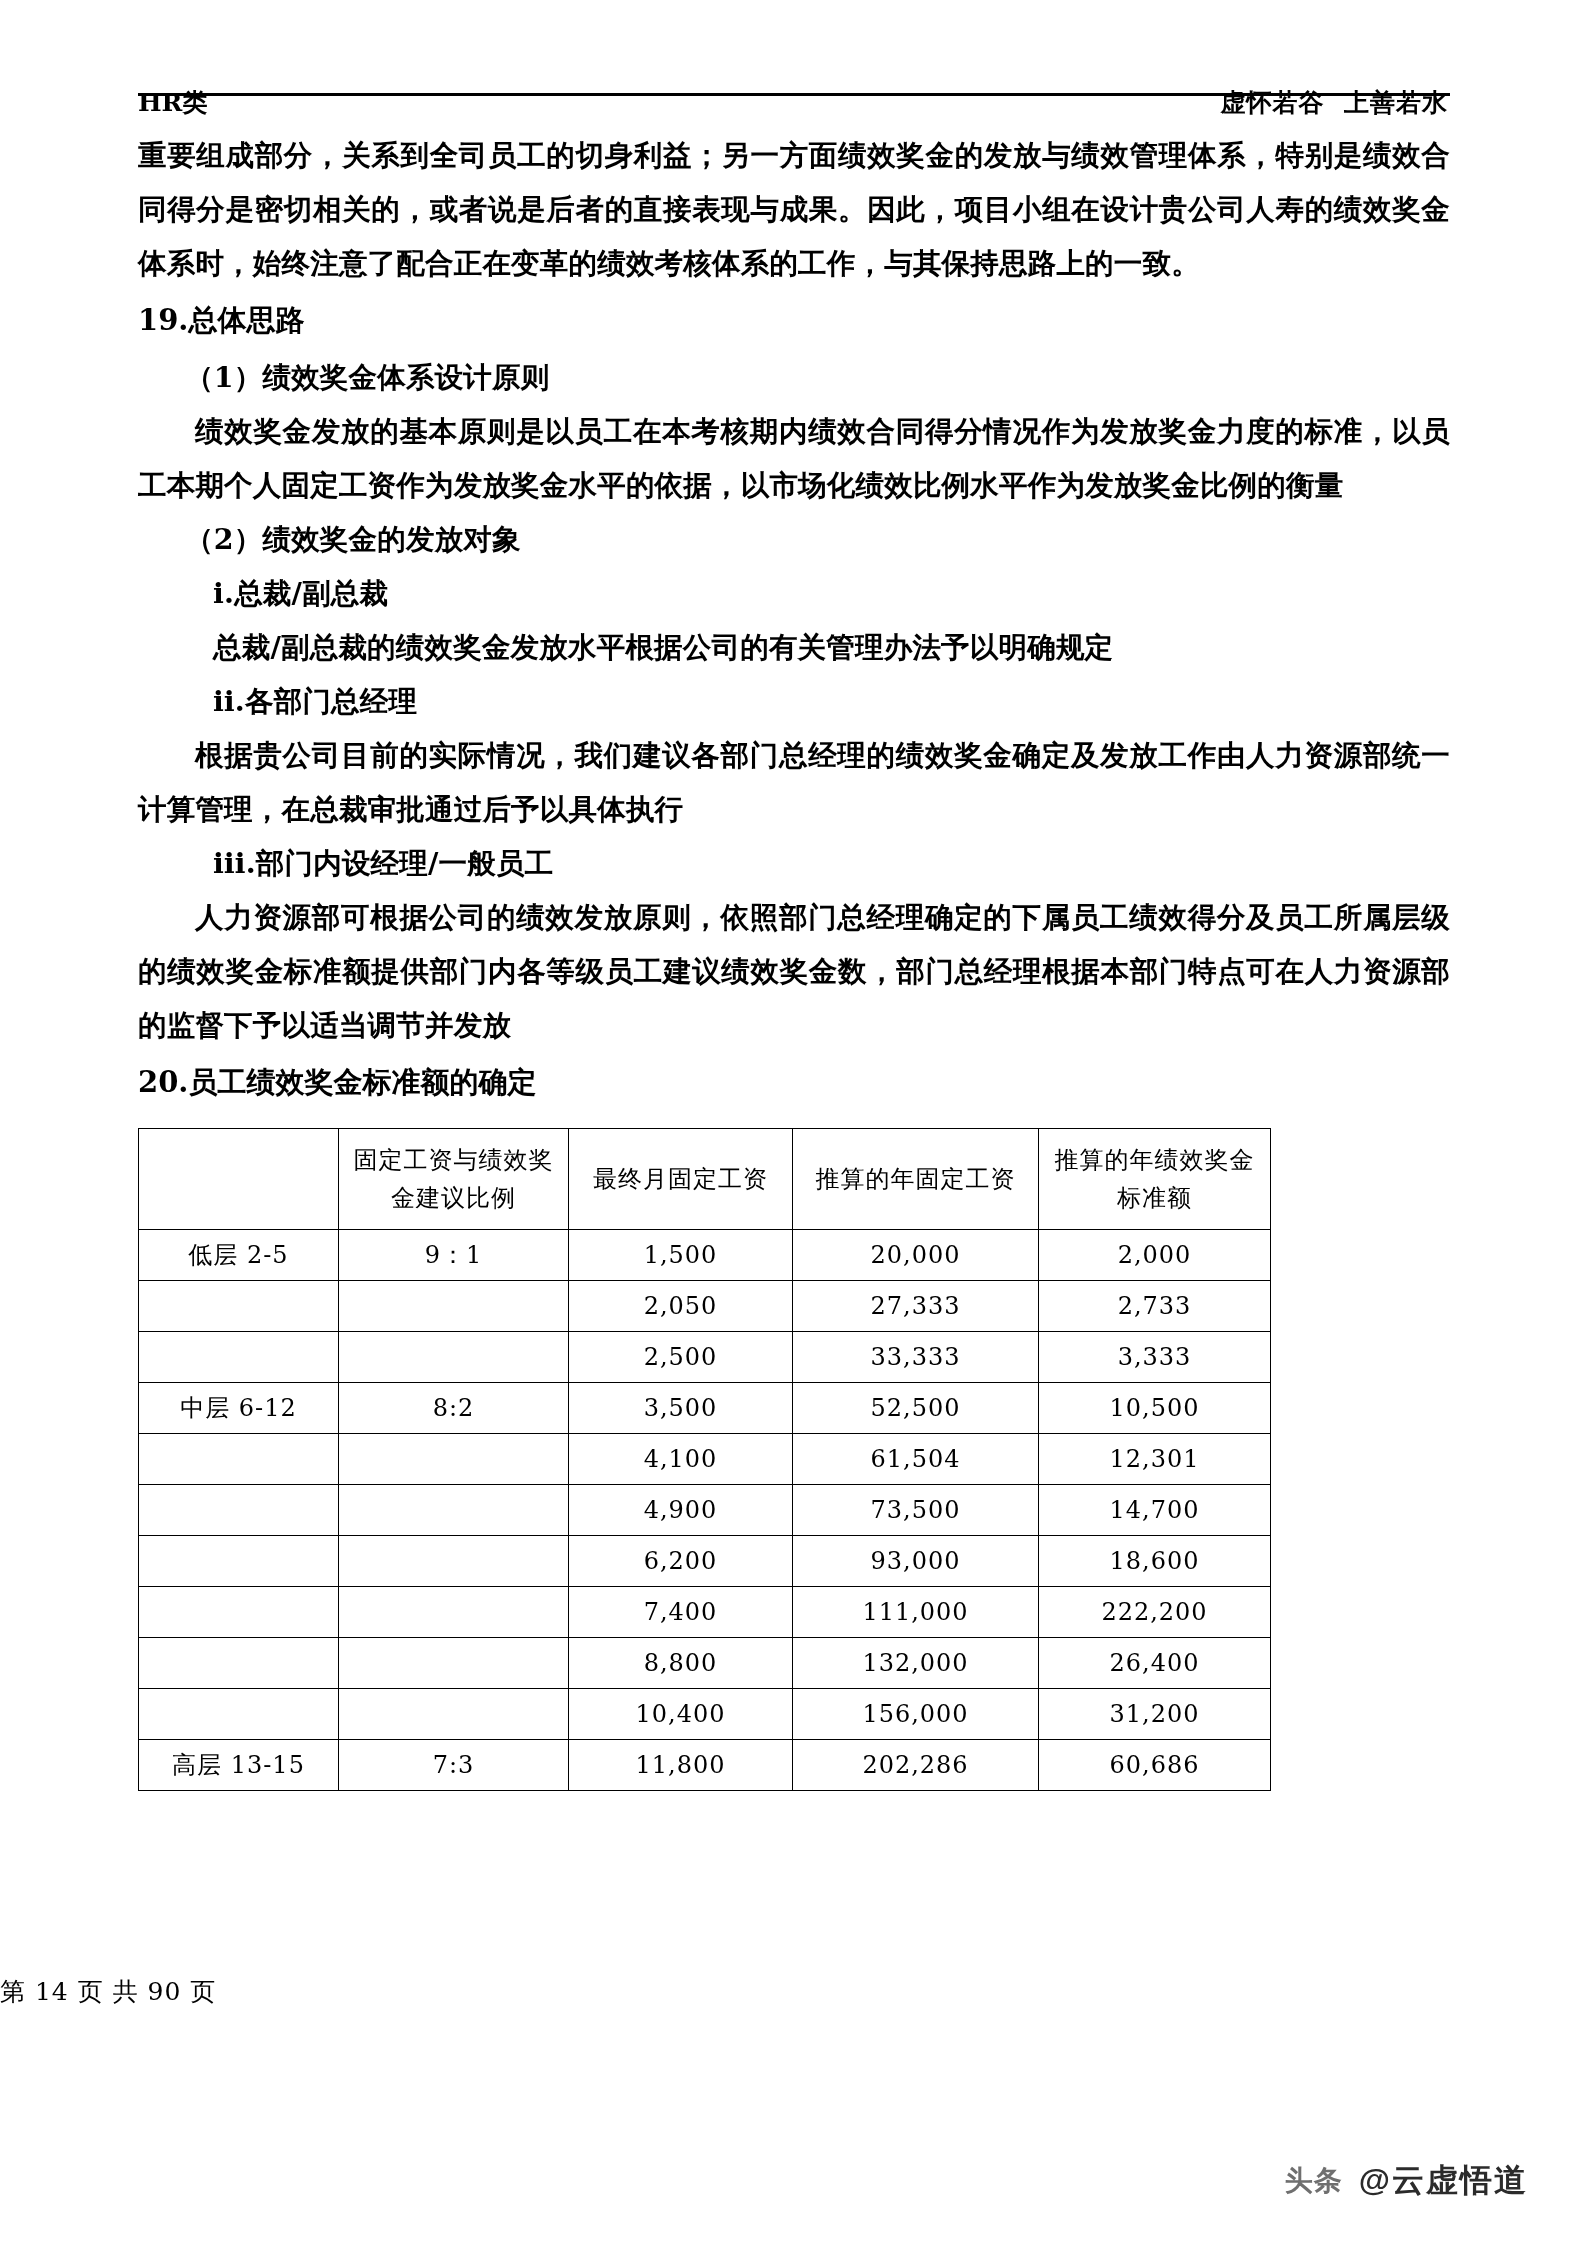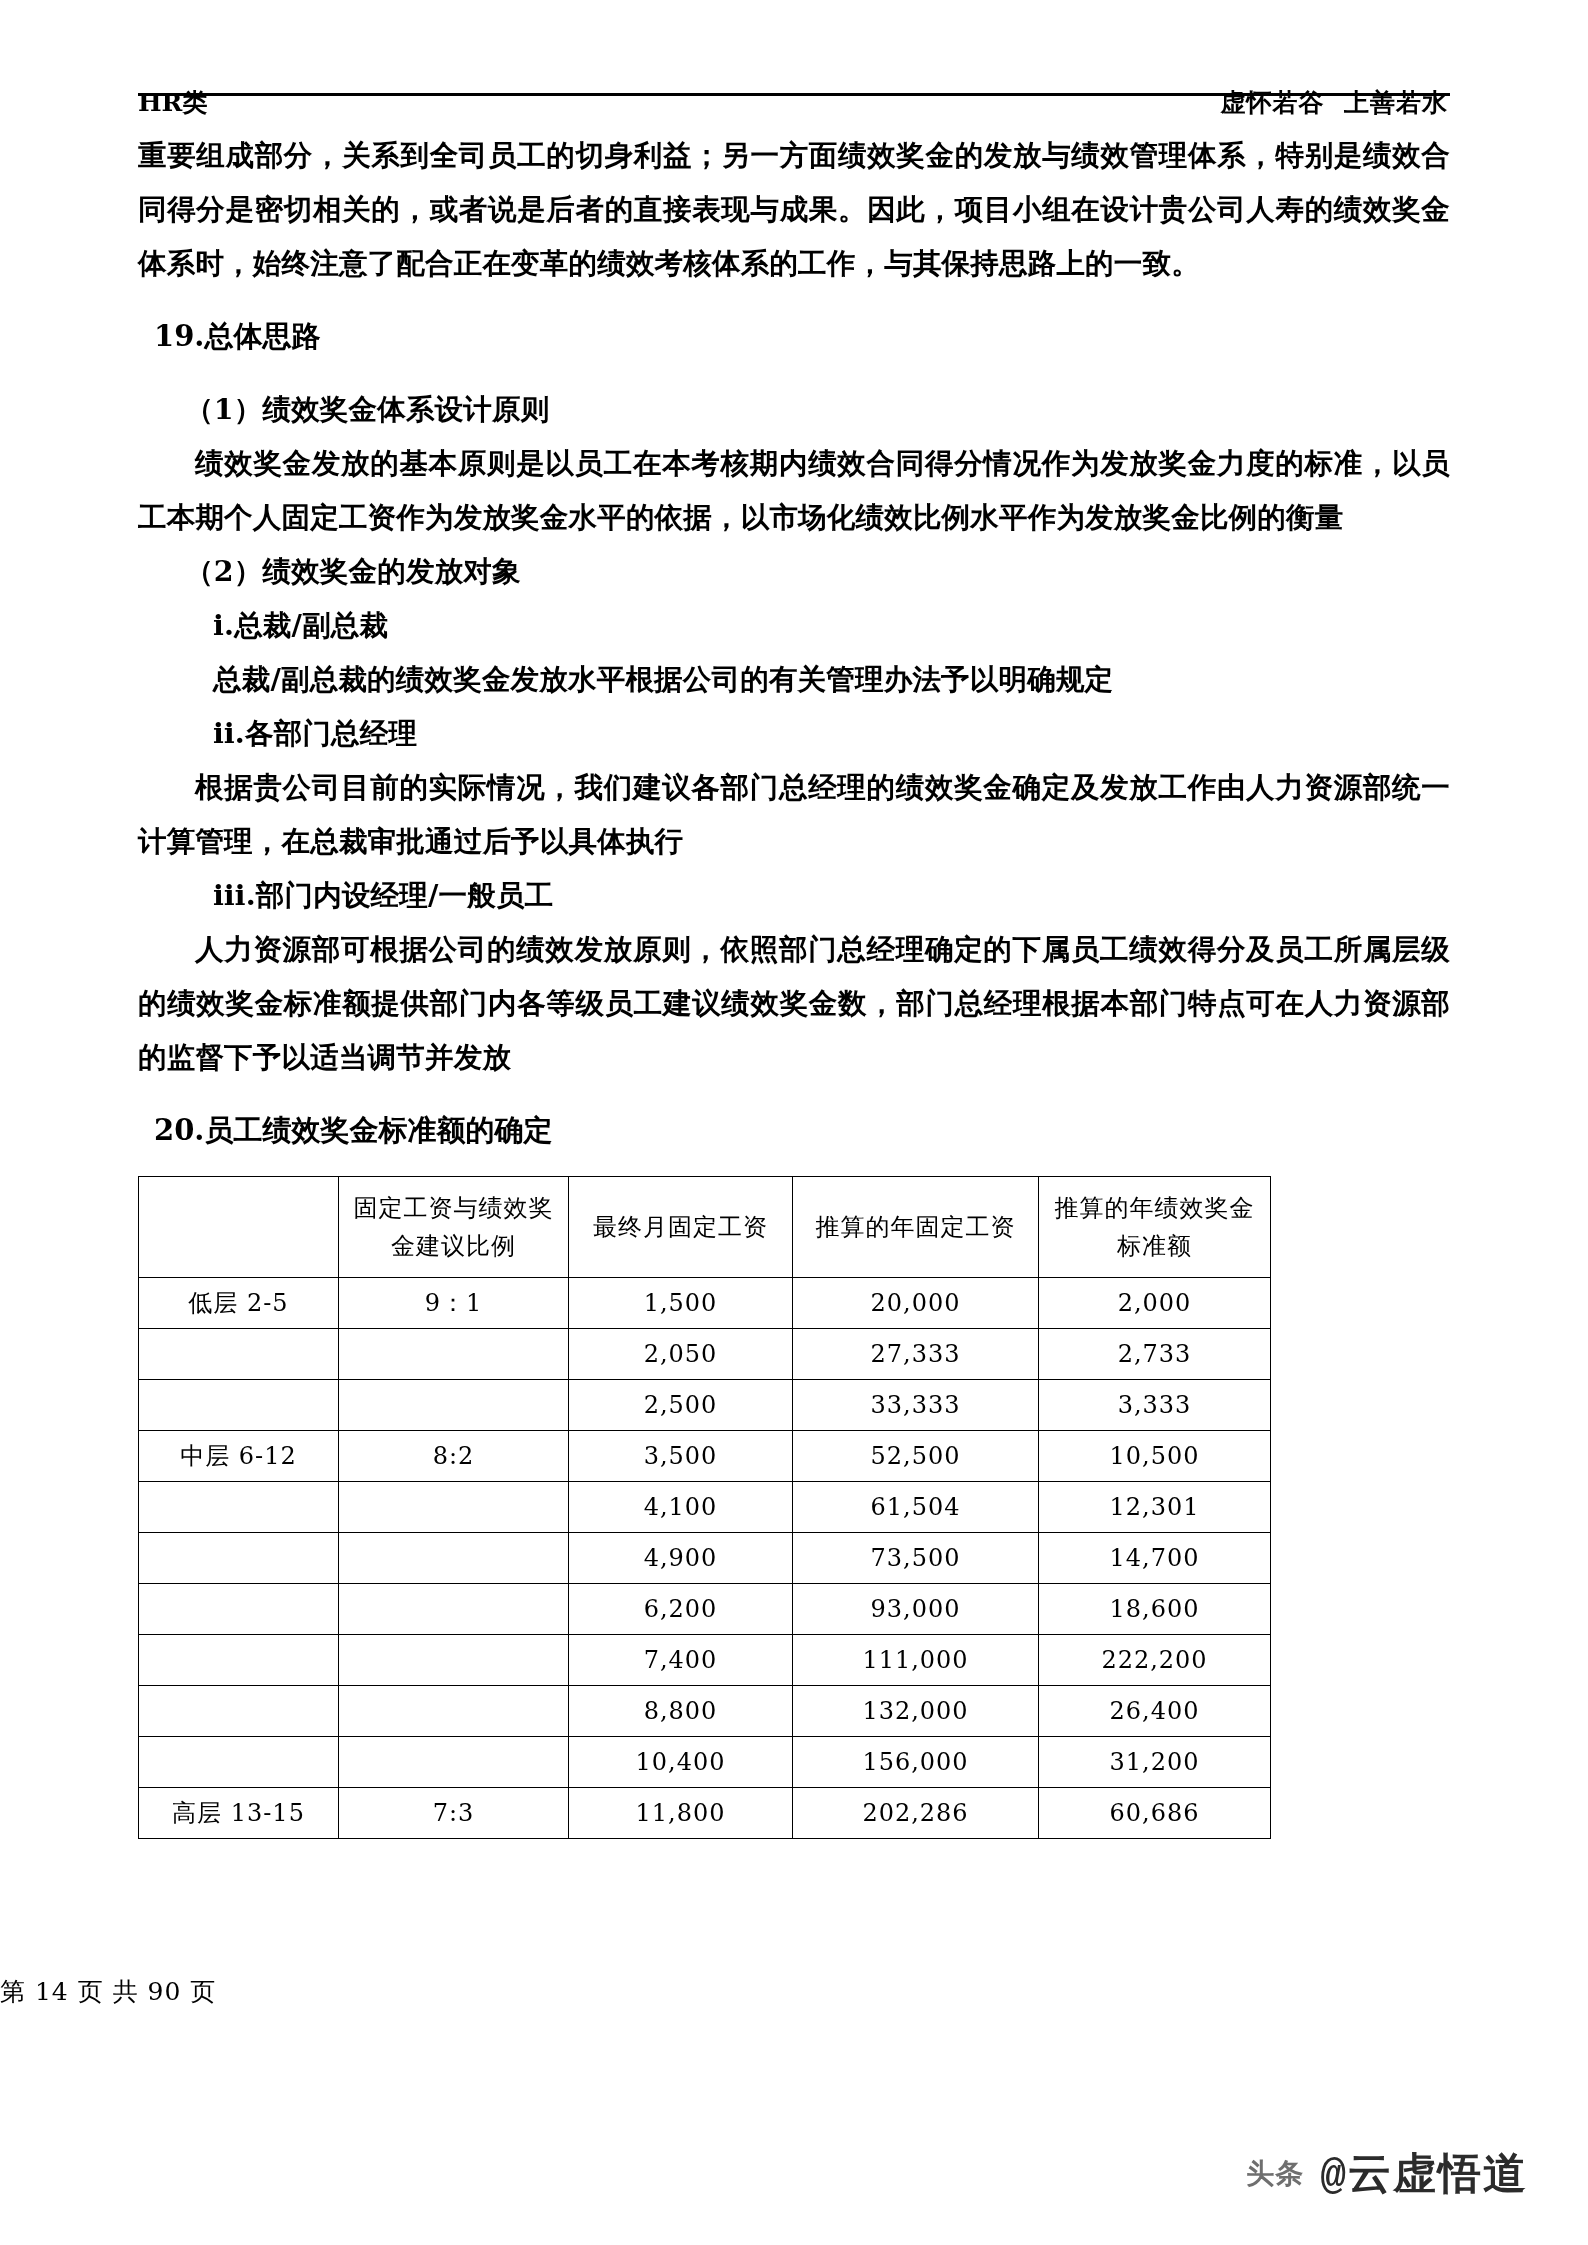--- a/index.html
+++ b/index.html
@@ -73,21 +73,21 @@
     text-justify: inter-ideograph;
     letter-spacing: 0.2px;
     font-weight: bold;
   }
   p.body.indent2 { text-indent: 57px; }
   p.body.indent-num { padding-left: 47px; }
   p.body.indent-sub { padding-left: 75px; }
   p.body.indent-sub2 { padding-left: 75px; }
 
   h2.heading {
-    margin: 16px;
+    margin: 0;
     font-size: 29px;
     line-height: 60px;
     font-weight: bold;
     letter-spacing: 0px;
   }
 
   
   .table-wrap {
     margin-top: 16px;
     padding-left: 0px;
@@ -147,23 +147,23 @@
     justify-content: center;
     font-family: "DejaVu Sans", "Liberation Sans", sans-serif;
     font-weight: bold;
     font-size: 28px;
     line-height: 34px;
     color: #6f6f6f;
     letter-spacing: 1px;
     text-align: center;
   }
   .brand-name {
-    font-family: Liberation Mono, monospace;
-    font-weight: bold;
-    font-size: 43px;
+    font-family: Liberation Sans, sans-serif;
+    font-weight: bold;
+    font-size: 32px;
     color: #2b2b2b;
     letter-spacing: 2px;
   }
 </style>
 </head>
 <body>
 
 <div class="page">
 
   <div class="header">

